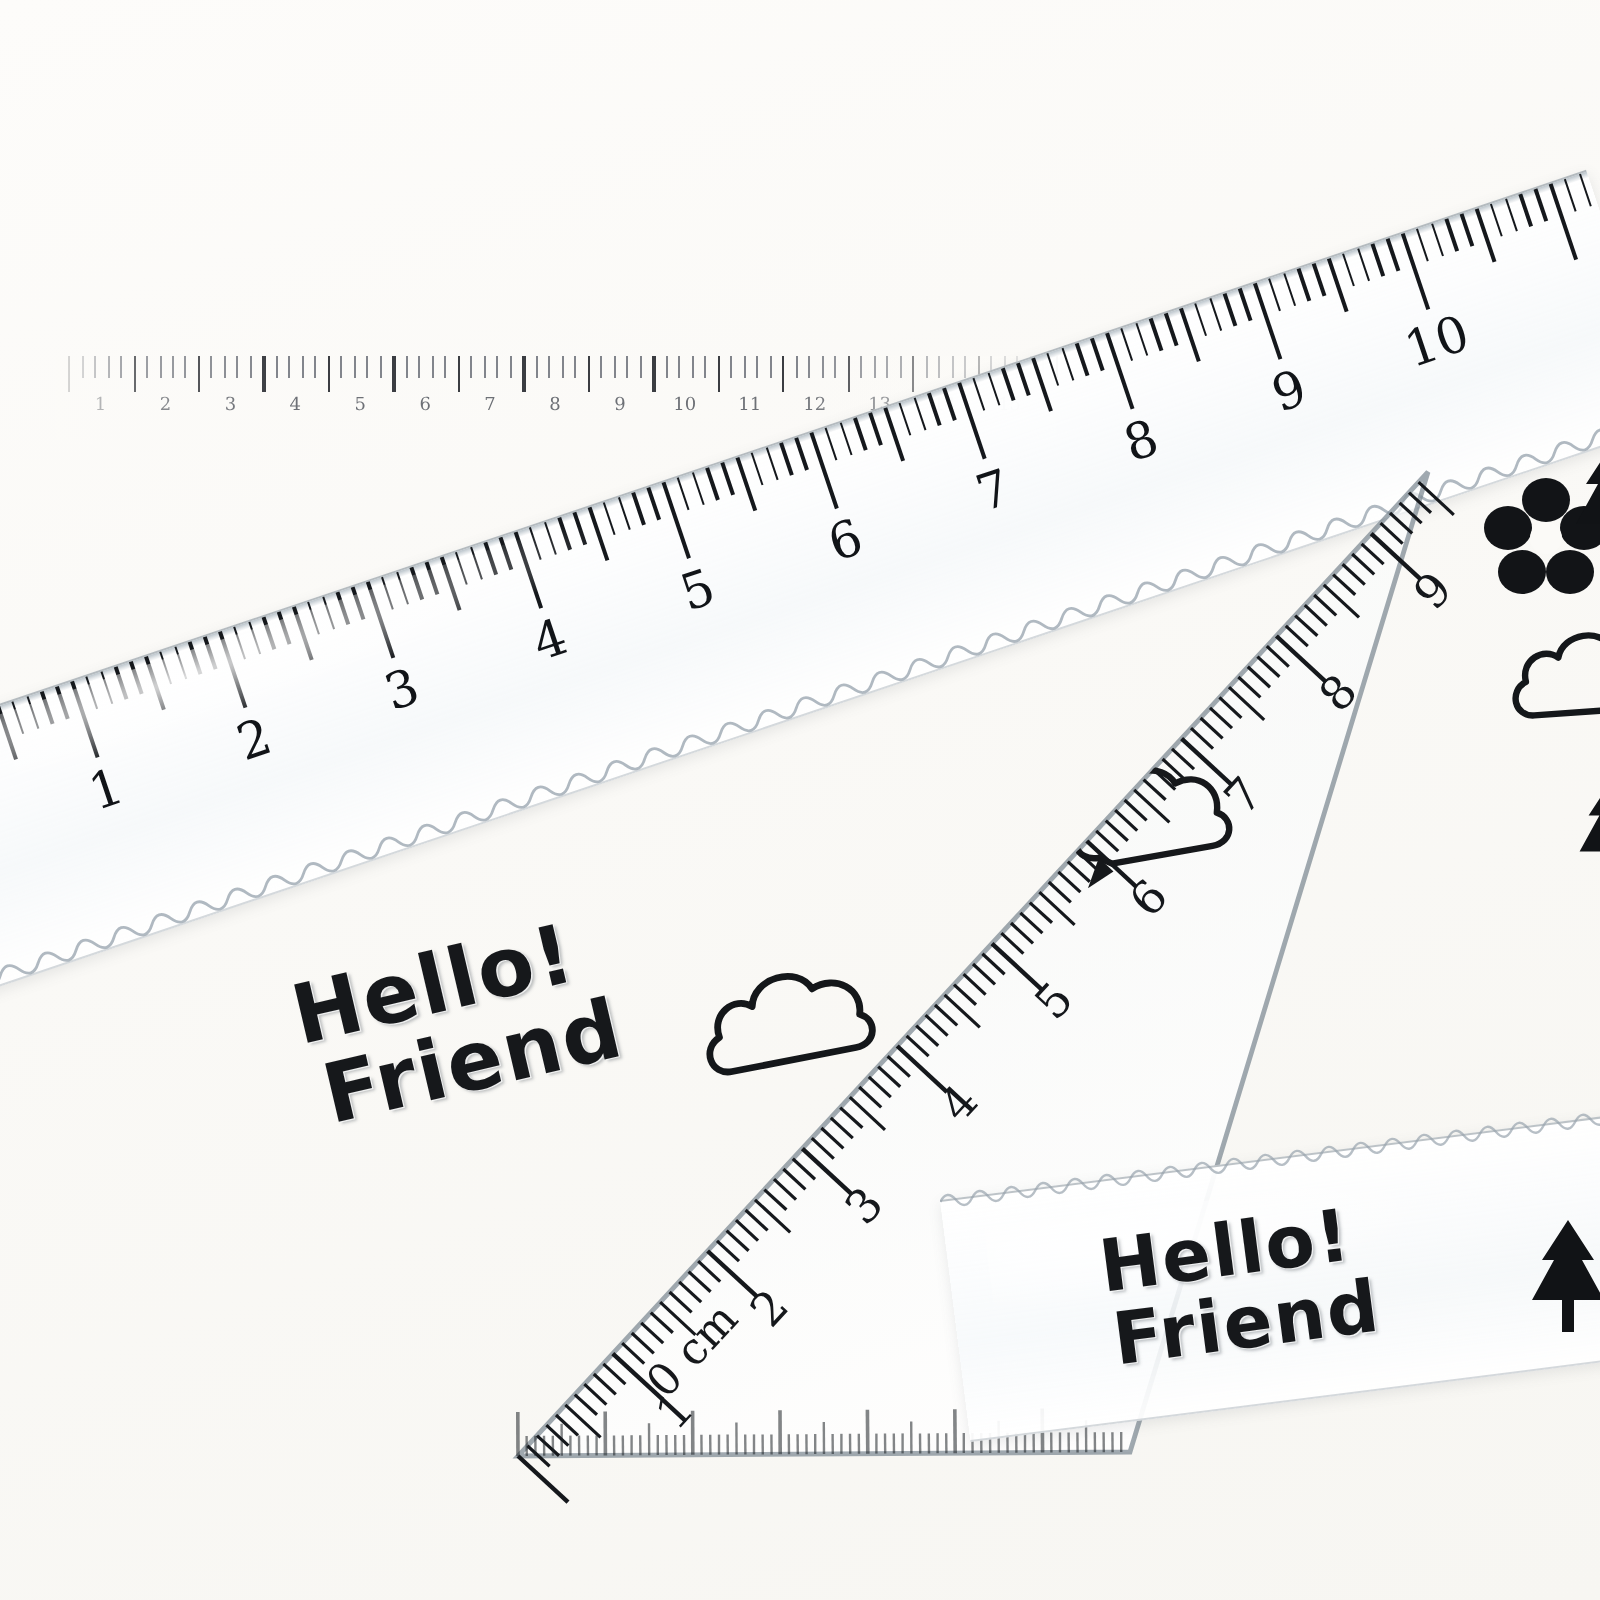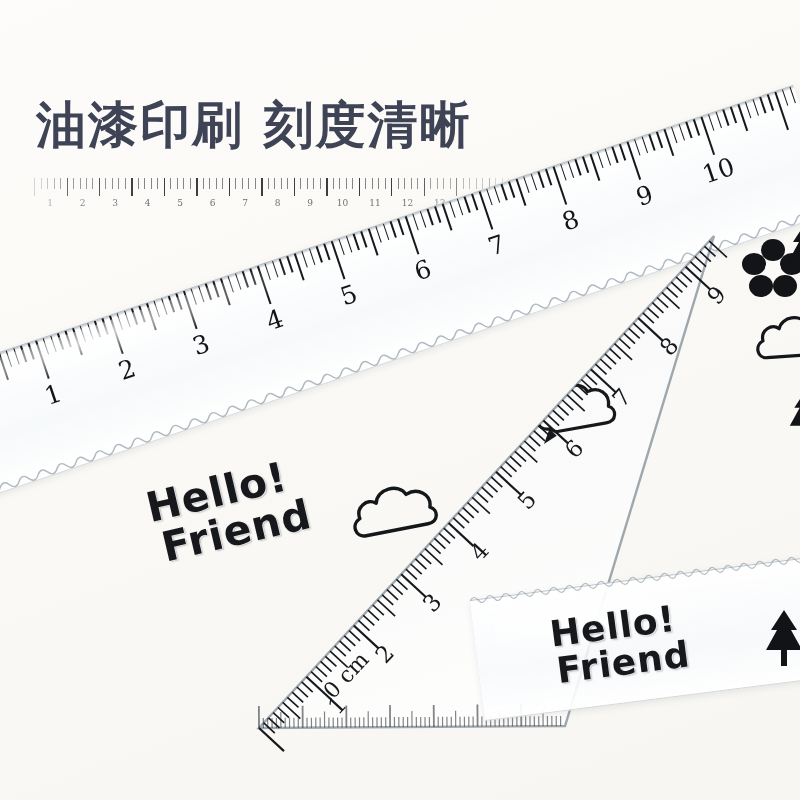--- a/index.html
+++ b/index.html
@@ -200,21 +200,20 @@
     pointer-events: none;
     background: radial-gradient(ellipse at 30% 30%,
         rgba(255,255,255,0.85) 0%, rgba(255,255,255,0) 70%);
   }
 </style>
 </head>
 <body>
 
 <div id="stage">
 
-  <div class="headline">油漆印刷 刻度清晰</div>
 
   <div class="mini-strip">
     <div class="ticks" id="mini-ticks">
         <div class="tk maj" style="left: 6px;"></div>
         <div class="tk min" style="left: 12.5px;"></div>
         <div class="tk min" style="left: 19px;"></div>
         <div class="tk min" style="left: 25.5px;"></div>
         <div class="tk min" style="left: 32px;"></div>
         <div class="tk maj" style="left: 38.5px;"></div>
         <div class="tk min" style="left: 45px;"></div>

